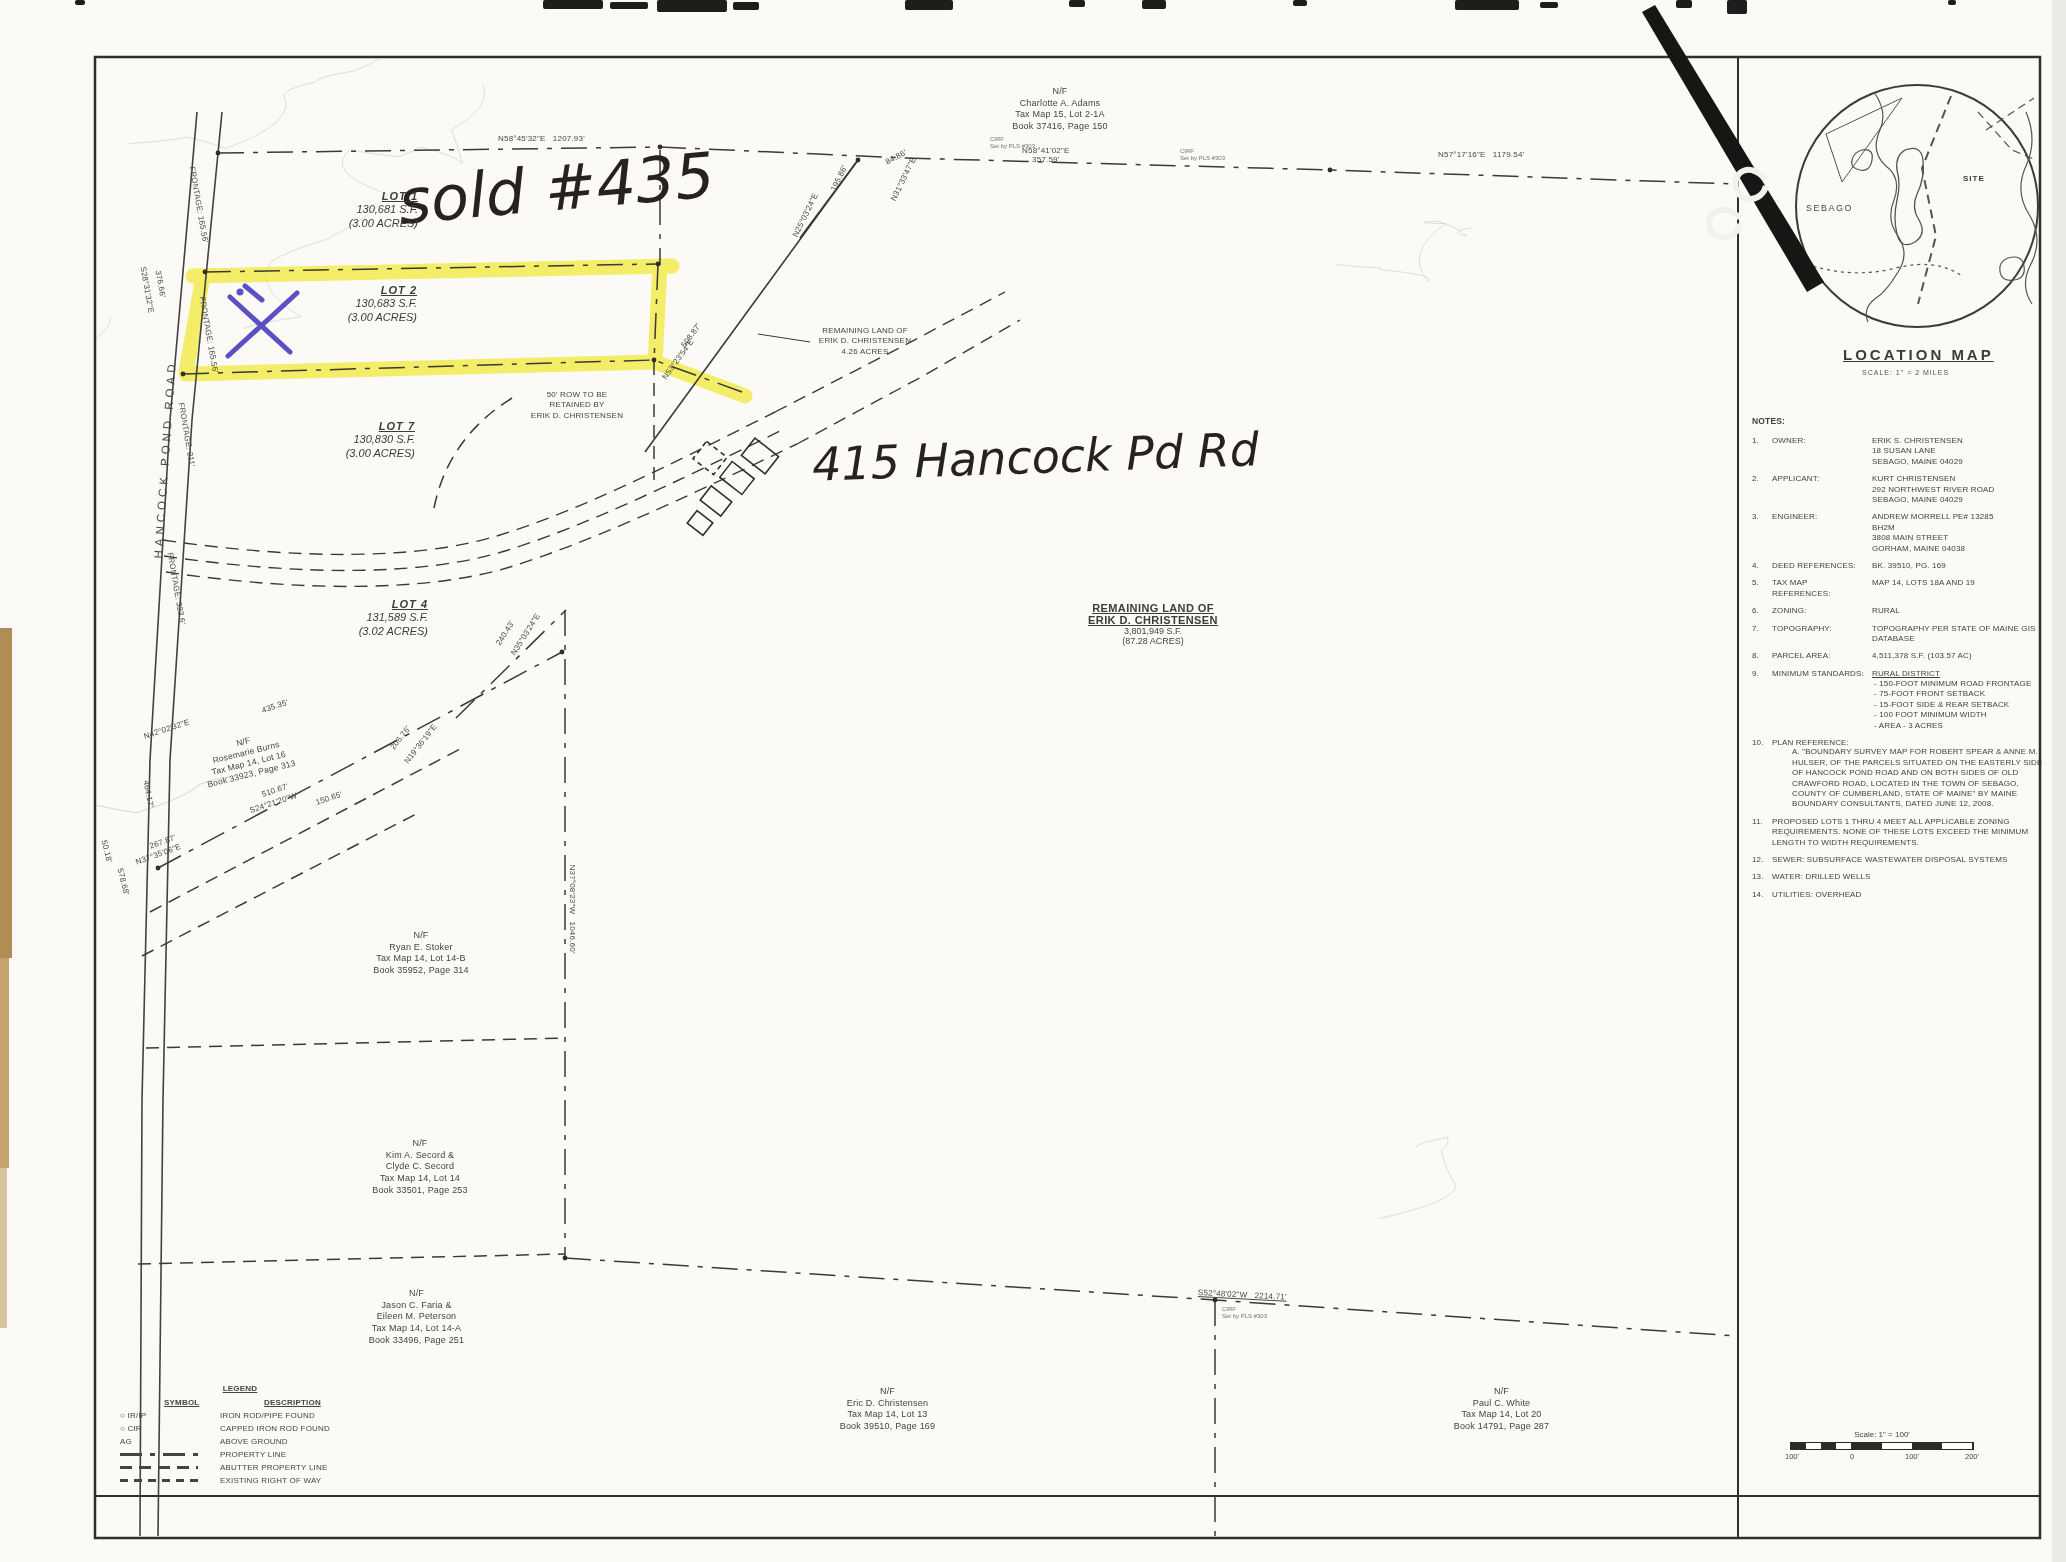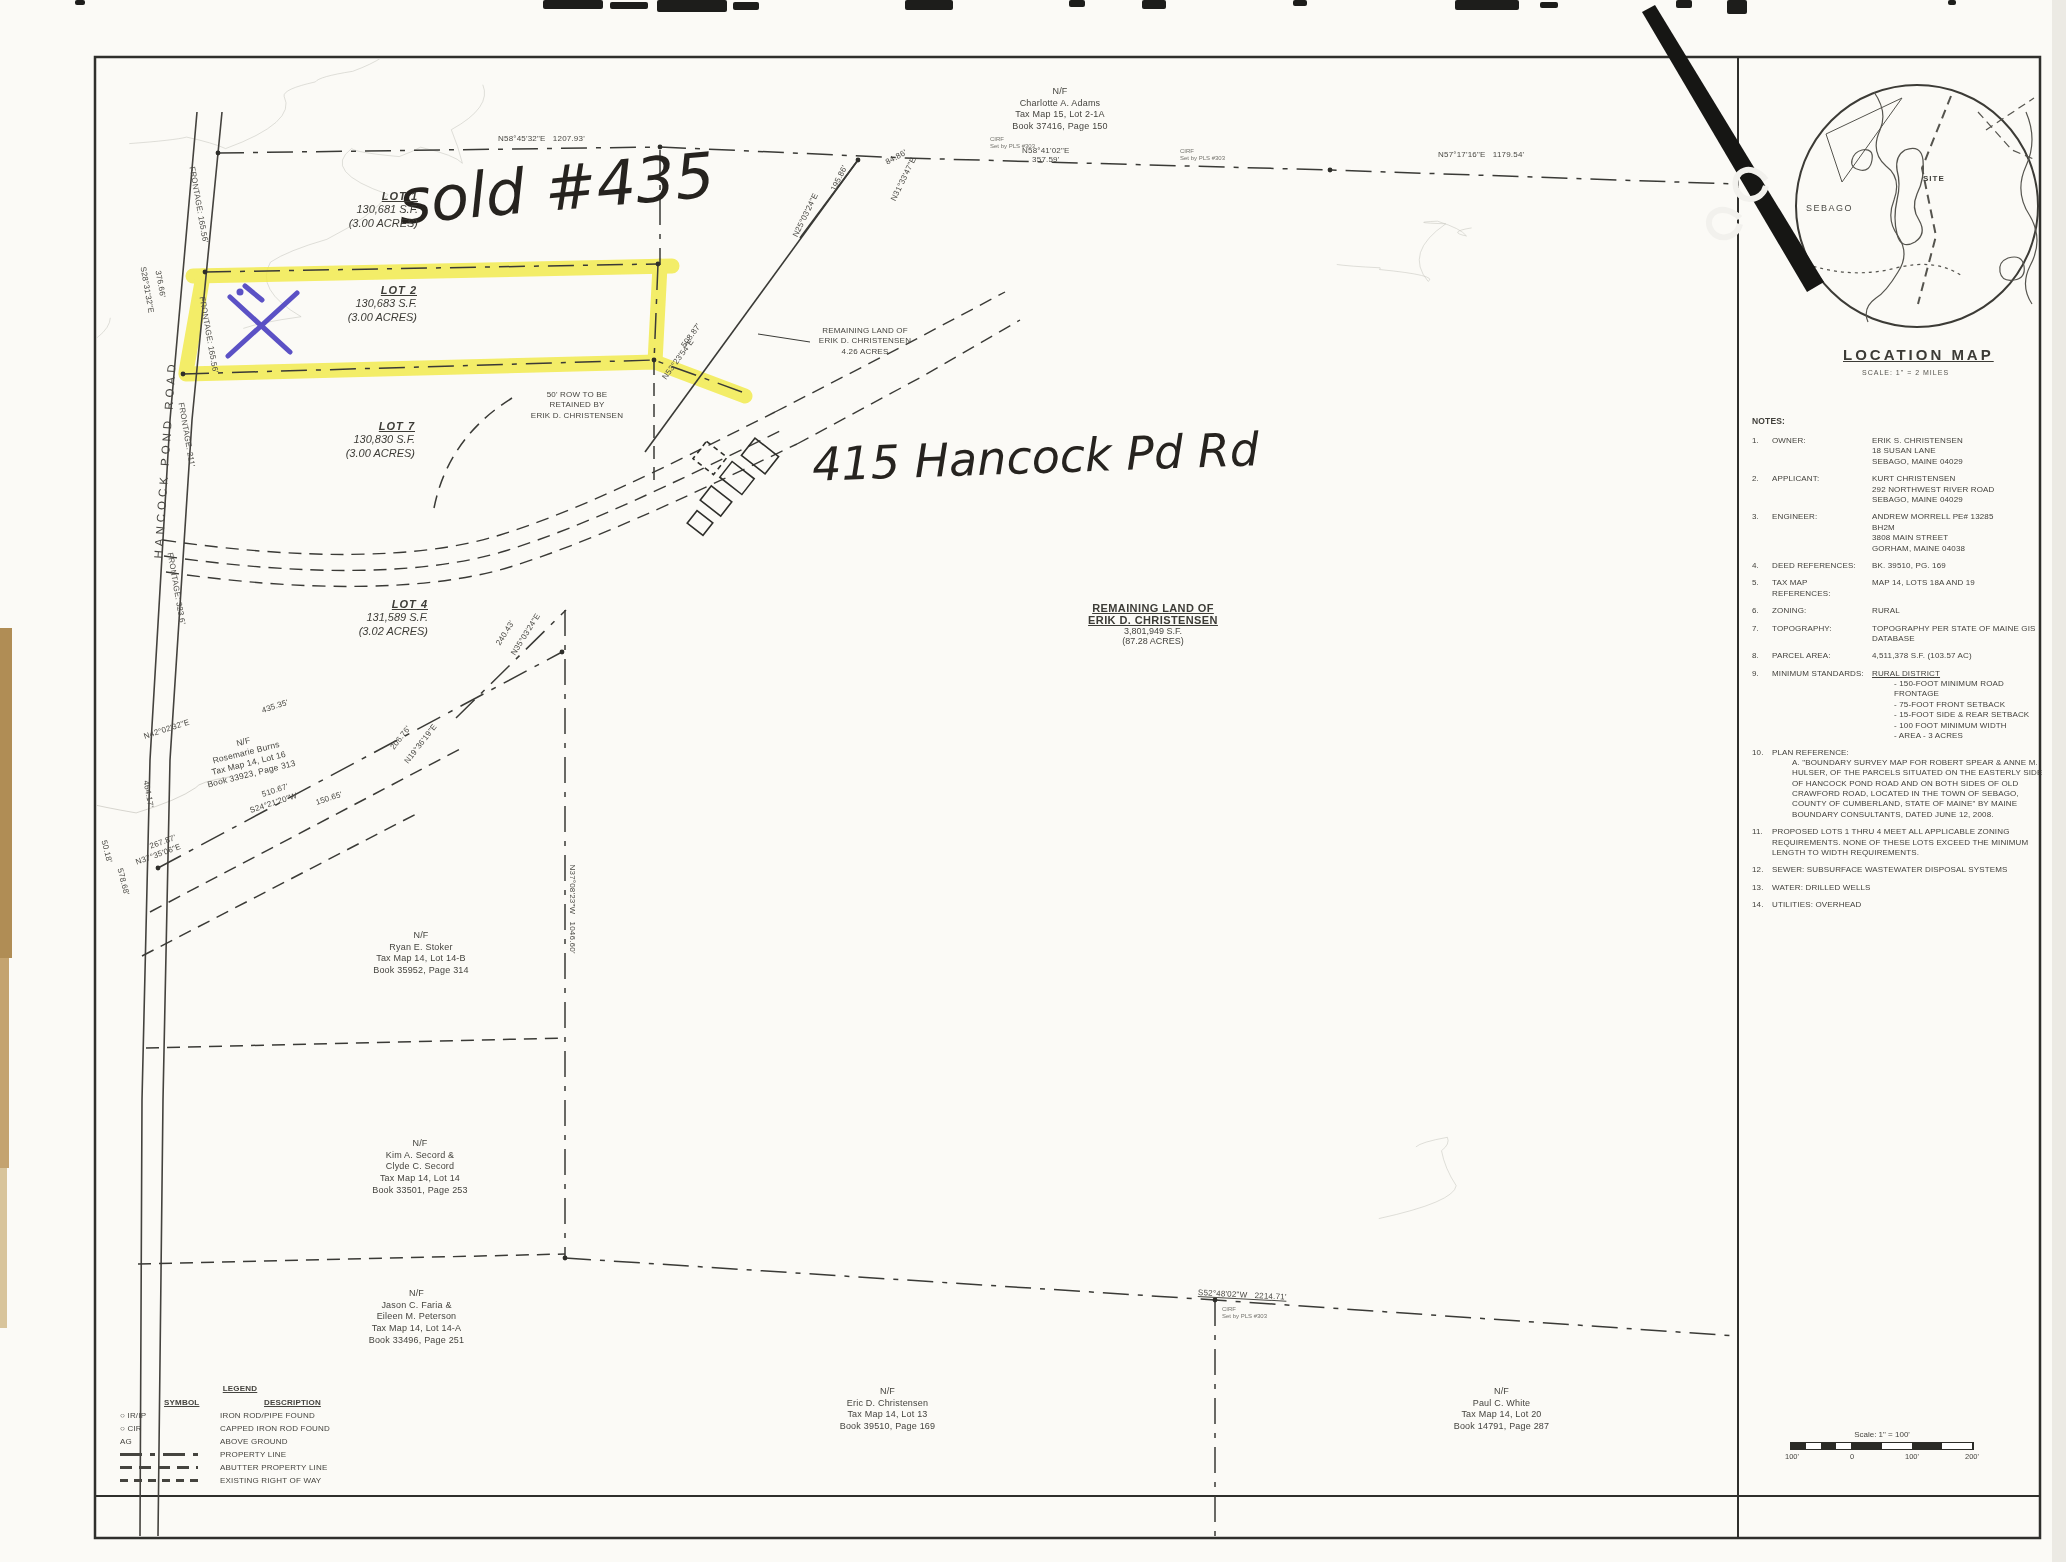--- a/index.html
+++ b/index.html
@@ -28,21 +28,21 @@
   .lg-grid{display:grid;grid-template-columns:100px 190px;row-gap:4px;}
   .lg-h{font-weight:bold;text-decoration:underline;padding-left:44px;}
   .ls{height:3px;margin-top:3px;width:78px;}
   .ls-property{background:repeating-linear-gradient(90deg,#45443f 0 22px,transparent 22px 30px,#45443f 30px 35px,transparent 35px 43px);}
   .ls-abutter{background:repeating-linear-gradient(90deg,#45443f 0 12px,transparent 12px 19px);}
   .ls-row{background:repeating-linear-gradient(90deg,#45443f 0 8px,transparent 8px 14px);}
   
   .locmap-title{font-size:15px;letter-spacing:3px;font-weight:bold;text-decoration:underline;color:#3c3b36;}
   .locmap-scale{font-size:7px;letter-spacing:1px;color:#55544e;}
   .town{font-size:9px;letter-spacing:1.5px;color:#4a4944;}
-  .site{font-size:8px;font-weight:bold;color:#3c3b36;letter-spacing:1px;}
+  .site{font-size:8px;font-weight:bold;color:#3c3b36;letter-spacing:1px;margin-left:40px;}
   
   .sbar{font-size:7.5px;color:#45443f;}
   .sbar .cap{text-align:center;margin-bottom:3px;font-size:8px;}
   .sbar .bar{display:flex;width:182px;height:6px;border:1px solid #2b2b27;background:#fff;}
   .sb-left{width:61px;background:repeating-linear-gradient(90deg,#2b2b27 0 15px,#fff 15px 30px);}
   .sb-right{width:121px;background:repeating-linear-gradient(90deg,#2b2b27 0 30px,#fff 30px 60px);}
   .sbar .ticks{position:relative;height:10px;width:182px;margin-top:2px;}
   .sbar .ticks span{position:absolute;transform:translateX(-50%);}
   
   .art{position:absolute;background:#1d1d1b;border-radius:2px;}
@@ -408,21 +408,21 @@
     <div class="nrow">
       <span>8.</span>
       <span>PARCEL AREA:</span>
       <span class="pre">4,511,378 S.F. (103.57 AC)</span>
     </div>
     <div class="nrow">
       <span>9.</span>
       <span>MINIMUM STANDARDS:</span>
       <span>
         <span class="u">RURAL DISTRICT</span>
-        <span class="pre" style="display:block;margin-left:22px">- 150-FOOT MINIMUM ROAD FRONTAGE
+        <span class="pre" style="display:block;margin-left:2px">- 150-FOOT MINIMUM ROAD FRONTAGE
 - 75-FOOT FRONT SETBACK
 - 15-FOOT SIDE &amp; REAR SETBACK
 - 100 FOOT MINIMUM WIDTH
 - AREA - 3 ACRES</span>
       </span>
     </div>
     <div class="nrow full" style="margin-bottom:2px">
       <span>10.</span>
       <span>PLAN REFERENCE:</span>
     </div>

